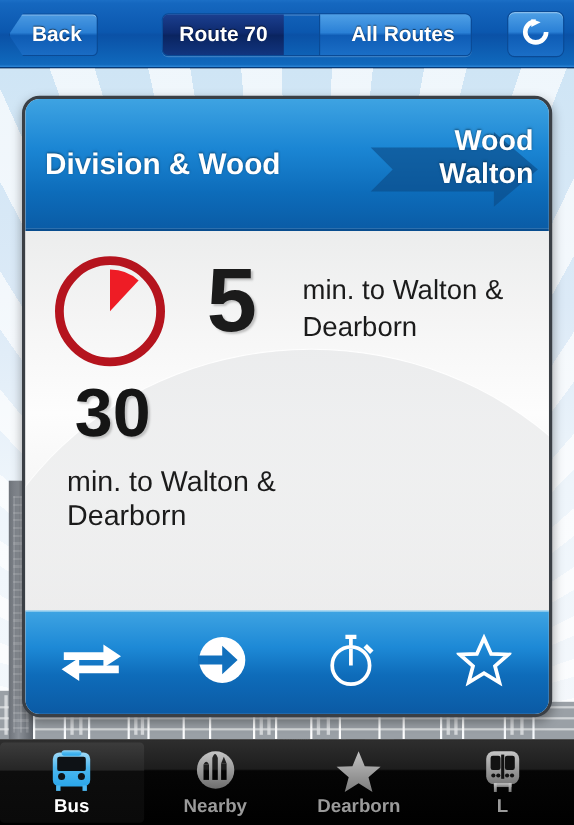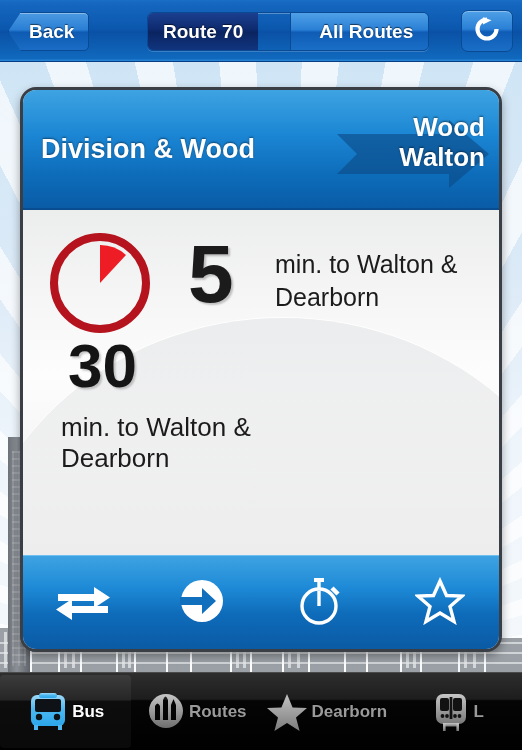--- a/index.html
+++ b/index.html
@@ -154,21 +154,21 @@
   .mins-1 {
     position: absolute; left: 165px; top: 14px;
     font-size: 82px; font-weight: bold; color: #1b1b1b; line-height: 100px;
     text-shadow: 2px 2px 2px rgba(0,0,0,.22);
   }
   .dest-1 {
     position: absolute; left: 252px; top: 38px; width: 210px;
     font-size: 25px; color: #1b1b1b; line-height: 33px;
   }
 
-  .arr-2 { left: 0; top: 120px; width: 300px; height: 200px; }
+  .arr-2 { left: 0; top: 130px; width: 300px; height: 200px; }
   .mins-2 {
     position: absolute; left: 45px; top: 0;
     font-size: 62px; font-weight: bold; color: #151515; line-height: 72px;
     text-shadow: 2px 2px 2px rgba(0,0,0,.2);
   }
   .dest-2 {
     position: absolute; left: 38px; top: 82px; width: 210px;
     font-size: 26px; color: #1b1b1b; line-height: 31px;
   }
 
@@ -185,21 +185,21 @@
 
   
   .tabbar {
     position: absolute; left: 0; bottom: 0; width: 522px; height: 78px;
     background: linear-gradient(to bottom, #2e2e2e 0%, #1d1d1d 34%, #050505 36%, #000 100%);
     border-top: 1px solid #4a4a4a;
     display: flex;
   }
   .tab {
     flex: 1;
-    display: flex; flex-direction: row; align-items: center; justify-content: center;
+    display: flex; flex-direction: column; align-items: center; justify-content: center;
     gap: 2px;
     color: #9a9a9a; font-size: 17px; font-weight: bold; text-align: right;
   }
   .tab .label { text-shadow: 0 -1px 1px rgba(0,0,0,.9); }
   .tab.active {
     color: #fff;
     background: linear-gradient(to bottom, #3c3c3c 0%, #262626 34%, #0d0d0d 36%, #0a0a0a 100%);
     border-radius: 4px;
     margin: 2px 0;
   }
@@ -412,21 +412,21 @@
                 <rect x="18" y="8" width="5" height="20"></rect>
                 <path d="M18 8 q2.5 -7 5 0 z"></path>
                 <rect x="26" y="13" width="5" height="15"></rect>
                 <path d="M26 13 l2.5 -6 l2.5 6 z"></path>
               </g>
             </mask>
           </defs>
           <circle cx="21" cy="19" r="17" fill="url(#nbg)" mask="url(#nbm)"></circle>
         </svg>
       </span>
-      <span class="label">Routes</span>
+      <span class="label">Nearby</span>
     </div>
 
     <div class="tab">
       <span class="tab-ico">
         <svg width="44" height="40" viewBox="0 0 44 40" aria-hidden="true">
           <defs>
             <linearGradient id="stg" x1="0" y1="0" x2="0" y2="1">
               <stop offset="0" stop-color="#c2c2c2"></stop>
                 <stop offset="100%" stop-color="#7b7b7b"></stop>
             </linearGradient>

